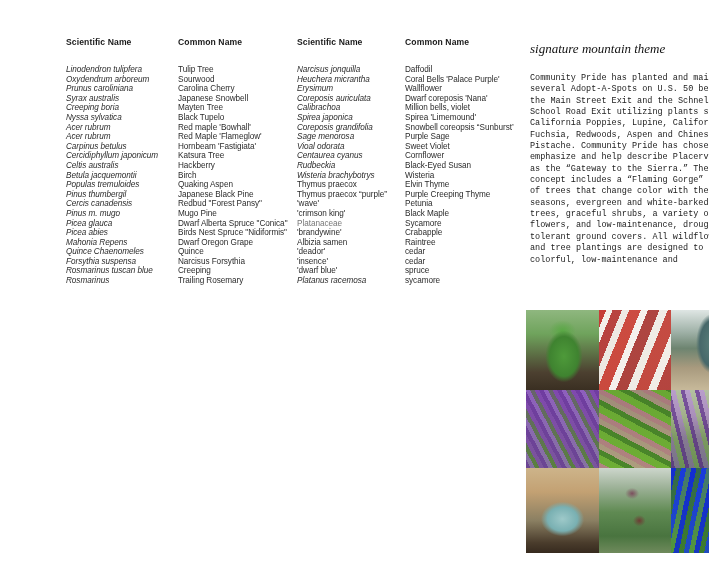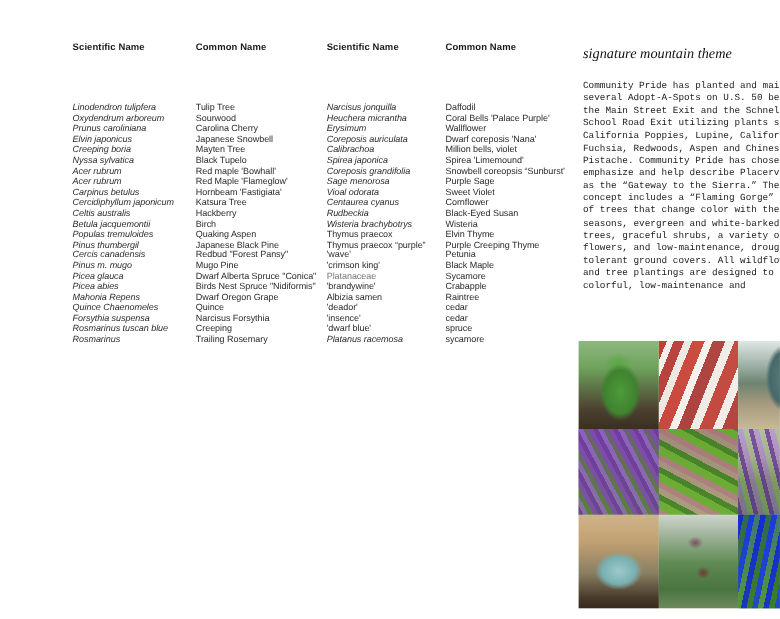--- a/index.html
+++ b/index.html
@@ -54,21 +54,21 @@
   .col-header {
     font-size: 8.6px;
     font-weight: bold;
     color: #1a1a1a;
     letter-spacing: .1px;
     height: 18px;
     line-height: 12px;
     white-space: nowrap;
   }
 
-  .rows { margin-top: 39px; }
+  .rows { margin-top: 11px; }
 
   .cell {
     font-size: 8.2px;
     line-height: 9.6px;
     color: #2b2b2b;
     white-space: pre-line;
     letter-spacing: -.05px;
   }
   .cell.sci { font-style: italic; }
   .cell.sci.upright { font-style: normal; }
@@ -198,21 +198,21 @@
 
   <div id="tables-area">
 
     <div class="table-block" id="table-block-1">
       <div class="col col-sci">
         <div class="col-header">Scientific Name</div>
         <div class="rows" id="left-sci-rows">
             <div class="cell sci">Linodendron tulipfera</div>
             <div class="cell sci">Oxydendrum arboreum</div>
             <div class="cell sci">Prunus caroliniana</div>
-            <div class="cell sci">Elvin japonicus</div>
+            <div class="cell sci">Syrax australis</div>
             <div class="cell sci">Creeping boria</div>
             <div class="cell sci">Nyssa sylvatica</div>
             <div class="cell sci">Acer rubrum</div>
             <div class="cell sci">Acer rubrum</div>
             <div class="cell sci">Carpinus betulus</div>
             <div class="cell sci">Cercidiphyllum japonicum</div>
             <div class="cell sci">Celtis australis</div>
             <div class="cell sci">Betula jacquemontii</div>
             <div class="cell sci">Populas tremuloides</div>
             <div class="cell sci">Pinus thumbergil</div>

